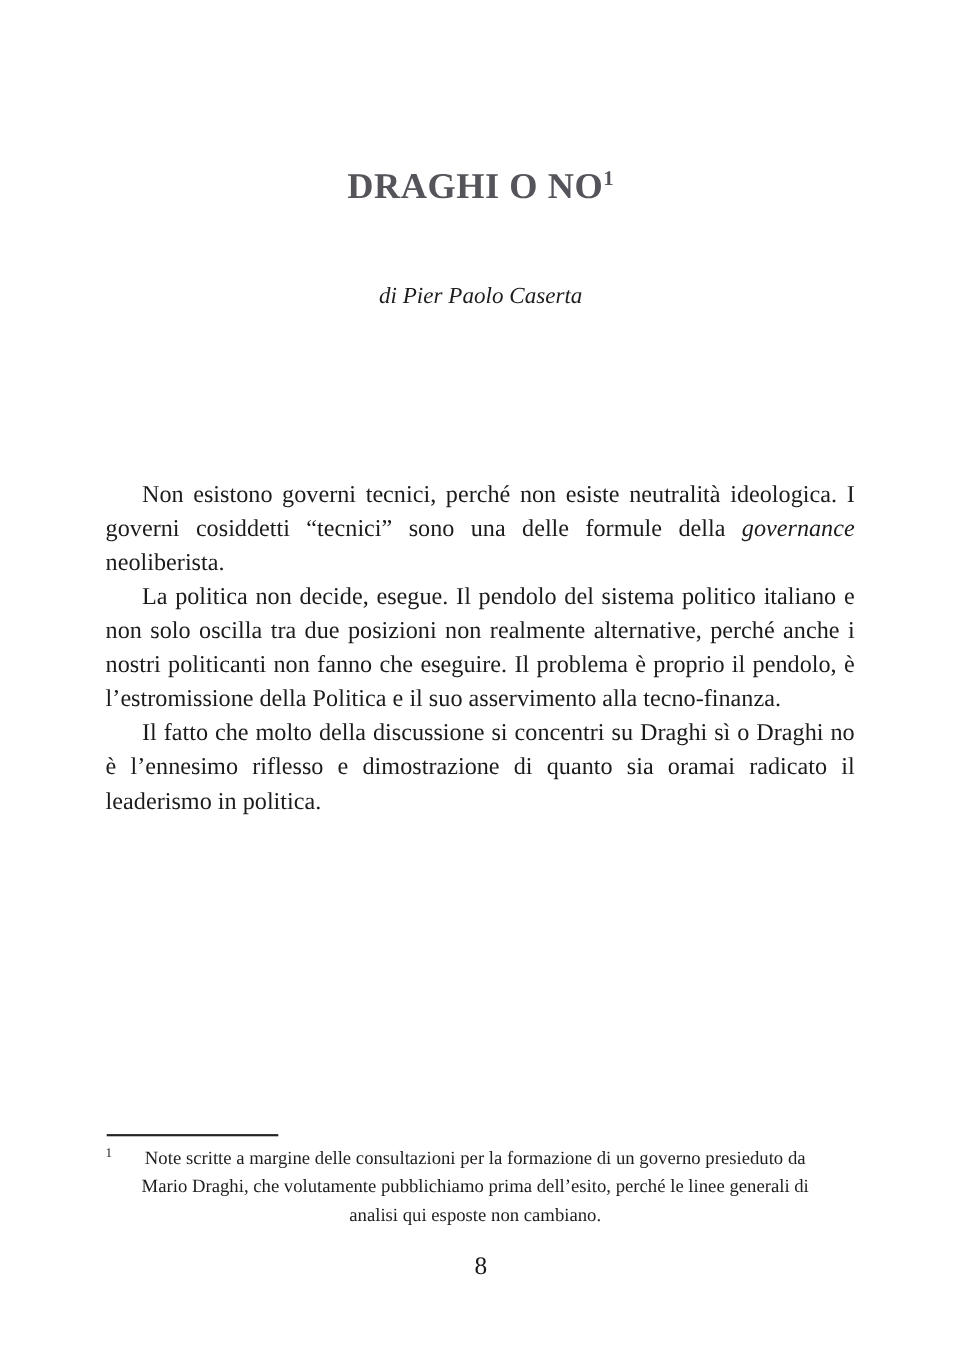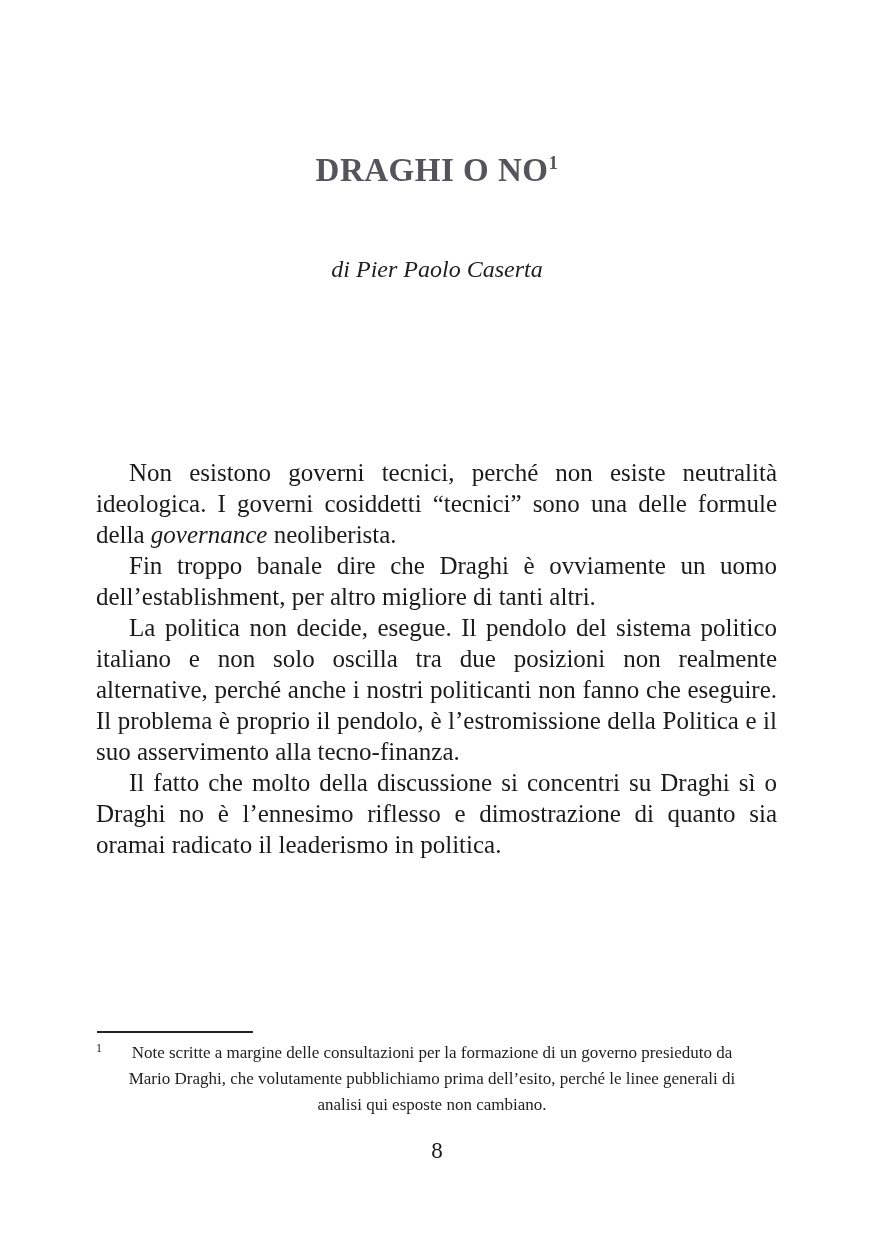--- a/index.html
+++ b/index.html
@@ -36,29 +36,29 @@
     vertical-align:super;
     line-height:0;
   }
   .byline{
     position:absolute;
     top:256px;
     left:0;
     width:874px;
     text-align:center;
     font-style:italic;
-    font-size:24px;
+    font-size:21px;
     color:#1e1e20;
   }
   .body-text{
     position:absolute;
-    top:457px;
+    top:433px;
     left:96px;
     width:681px;
-    font-size:25px;
+    font-size:22px;
     line-height:31px;
     text-align:justify;
     color:var(--body);
   }
   .body-text p{
     text-indent:33px;
     margin:0;
   }
   .body-text .italic{
     font-style:italic;
@@ -111,21 +111,20 @@
 <body>
 
 <div class="page">
 
   <h1 class="title"><span>DRAGHI O NO</span><sup>1</sup></h1>
 
   <div class="byline">di Pier Paolo Caserta</div>
 
   <div class="body-text">
       <p><span>Non esistono governi tecnici, perché non esiste neutralità ideologica. I governi cosiddetti “tecnici” sono una delle formule della </span><span class="italic">governance</span><span> neoliberista.</span></p>
-      <p><span>Fin troppo banale dire che Draghi è ovviamente un uomo dell’establishment, per altro migliore di tanti altri.</span></p>
       <p><span>La politica non decide, esegue. Il pendolo del sistema politico italiano e non solo oscilla tra due posizioni non realmente alternative, perché anche i nostri politicanti non fanno che eseguire. Il problema è proprio il pendolo, è l’estromissione della Politica e il suo asservimento alla tecno-finanza.</span></p>
       <p><span>Il fatto che molto della discussione si concentri su Draghi sì o Draghi no è l’ennesimo riflesso e dimostrazione di quanto sia oramai radicato il leaderismo in politica.</span></p>
     </div>
 
   <div class="footnote-rule"></div>
 
   <div class="footnote">
     <div class="fn-marker"><span>1</span></div>
     <div class="fn-text">Note scritte a margine delle consultazioni per la formazione di un governo presieduto da Mario Draghi, che volutamente pubblichiamo prima dell’esito, perché le linee generali di analisi qui esposte non cambiano.</div>
   </div>

